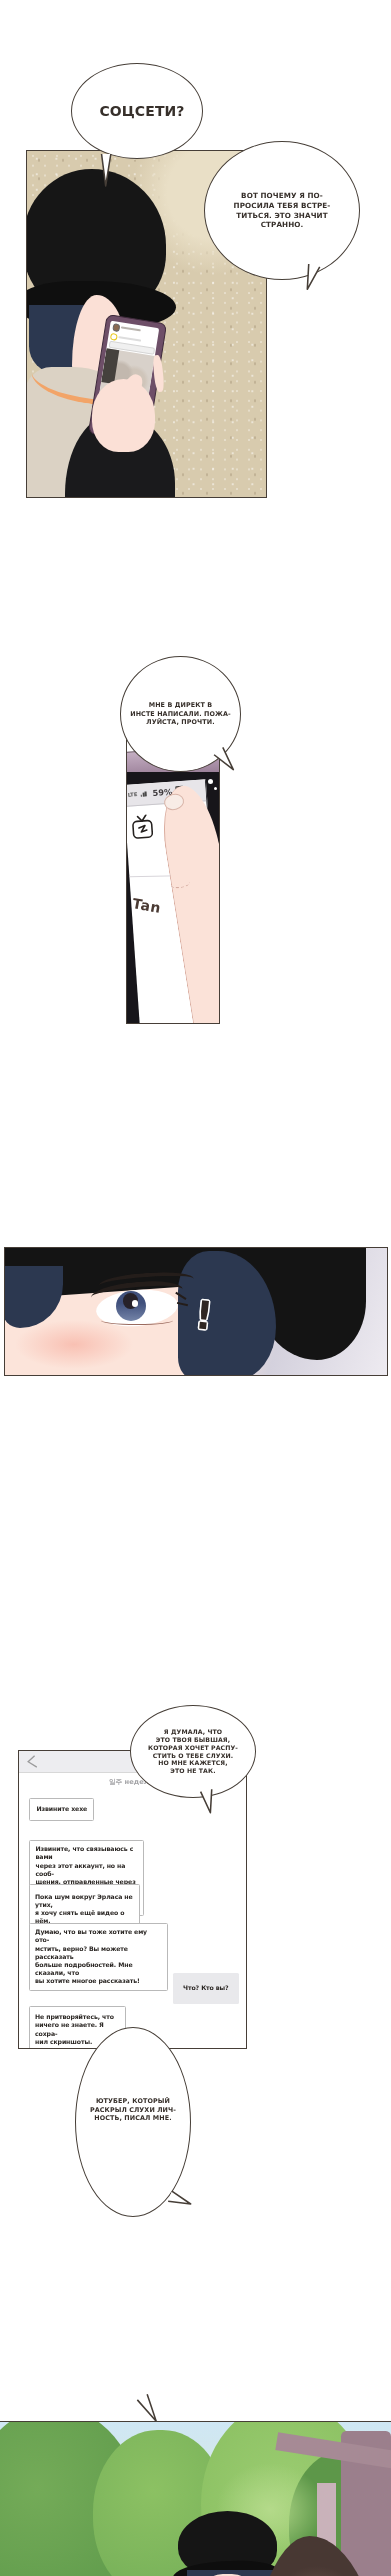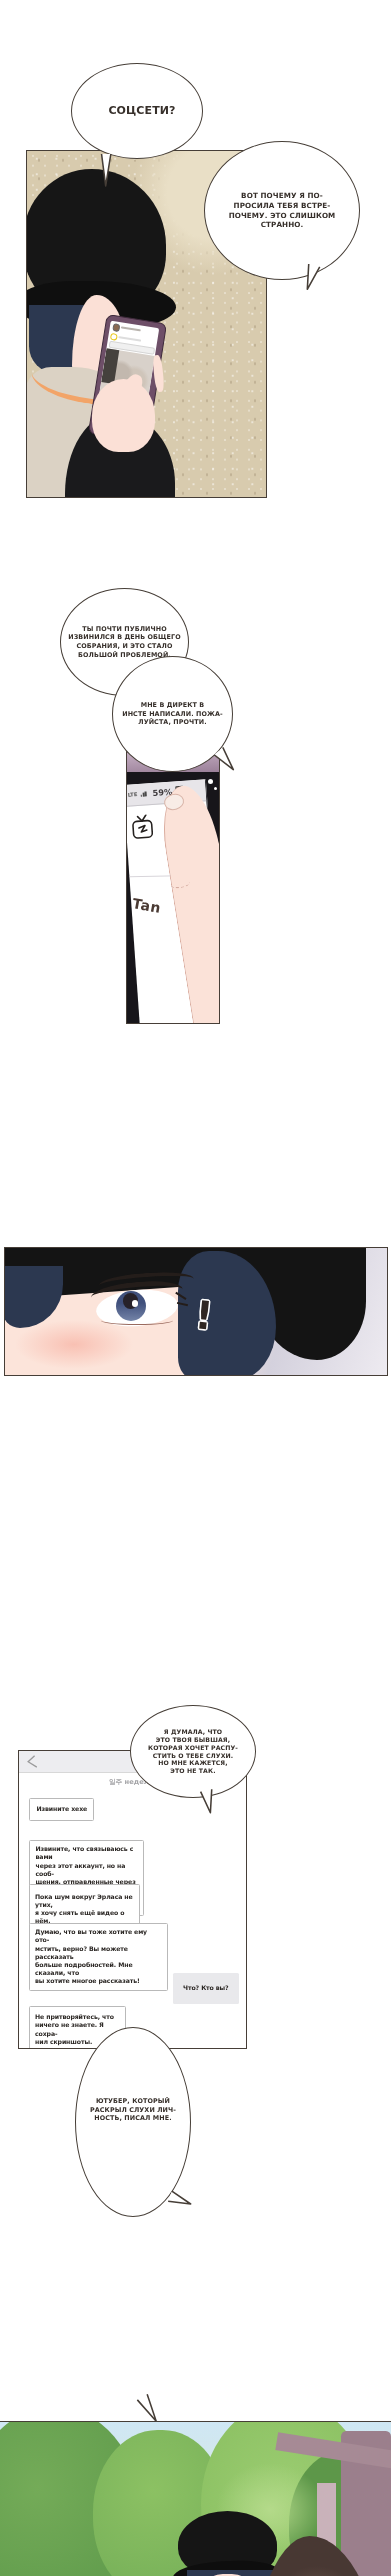--- a/index.html
+++ b/index.html
@@ -20,21 +20,21 @@
   .chatmsg.right{border:none;background:#e9e9ec;text-align:center;}
   
   .skin{background:#fbe0d6;}
 </style>
 </head>
 <body>
 
 <div class="page">
 
   <div class="bubble" style="left:71px;top:63px;width:132px;height:96px;">
-    <div class="btxt" style="font-size:11px;margin-left:10px;">СОЦСЕТИ?</div>
+    <div class="btxt" style="font-size:14px;margin-left:10px;">СОЦСЕТИ?</div>
   </div>
   <svg class="tail" style="left:100px;top:154px;" width="12.4" height="34" viewBox="0 0 24 66">
     <path d="M3,0 L11,62 L21,0" fill="#fff" stroke="#463e37" stroke-width="3" stroke-linejoin="round"></path>
   </svg>
 
   <div class="panel" style="left:26px;top:150px;width:241px;height:348px;
        background:#d8cbae;
        background-image:radial-gradient(circle at 78% 12%, #e9dfc6 0 46px, transparent 82px),
                         radial-gradient(circle, rgba(255,255,255,.5) 0 1px, transparent 1.5px),
                         radial-gradient(circle, rgba(120,100,70,.25) 0 1px, transparent 1.5px),
@@ -72,34 +72,28 @@
       </div>
     </div>
     <div class="abs skin" style="left:65px;top:228px;width:63px;height:73px;border-radius:50% 50% 42% 42%;"></div>
     <div class="abs skin" style="left:94px;top:222px;width:17.5px;height:37px;border-radius:45%;transform:rotate(28deg);"></div>
     <div class="abs skin" style="left:127px;top:204px;width:8.8px;height:37px;border-radius:40%;transform:rotate(-6deg);"></div>
   </div>
 
   <div class="bubble" style="left:204px;top:141px;width:156px;height:139px;">
     <div class="btxt" style="font-size:7.2px;">ВОТ ПОЧЕМУ Я ПО-
 ПРОСИЛА ТЕБЯ ВСТРЕ-
-ПОЧЕМУ. ЭТО СЛИШКОМ
+ТИТЬСЯ. ЭТО ЗНАЧИТ
 СТРАННО.</div>
   </div>
   <svg class="tail" style="left:303px;top:265px;transform:rotate(15deg);" width="15.5" height="27" viewBox="0 0 30 52">
     <path d="M4,0 L14,48 L26,0" fill="#fff" stroke="#463e37" stroke-width="3" stroke-linejoin="round"></path>
   </svg>
 
-  <div class="bubble" style="left:60px;top:588px;width:129px;height:108px;z-index:39;">
-    <div class="btxt" style="font-size:6.4px;">ТЫ ПОЧТИ ПУБЛИЧНО
-ИЗВИНИЛСЯ В ДЕНЬ ОБЩЕГО
-СОБРАНИЯ, И ЭТО СТАЛО
-БОЛЬШОЙ ПРОБЛЕМОЙ.</div>
-  </div>
-  <div class="bubble" style="left:112px;top:656px;width:121px;height:116px;">
+  <div class="bubble" style="left:120px;top:656px;width:121px;height:116px;">
     <div class="btxt" style="font-size:6.4px;">МНЕ В ДИРЕКТ В
 ИНСТЕ НАПИСАЛИ. ПОЖА-
 ЛУЙСТА, ПРОЧТИ.</div>
   </div>
   <svg class="tail" style="left:219px;top:748px;transform:rotate(-40deg);" width="15.5" height="26" viewBox="0 0 30 50">
     <path d="M4,0 L14,46 L26,0" fill="#fff" stroke="#463e37" stroke-width="3" stroke-linejoin="round"></path>
   </svg>
 
   <div class="panel" style="left:126px;top:724px;width:94px;height:300px;">
     <div class="abs" style="left:-3.1px;top:24px;width:100px;height:27px;background:linear-gradient(#c4aec2,#9a7f98);border:1.3px solid #584052;transform:rotate(-3.5deg);box-sizing:border-box;"></div>

